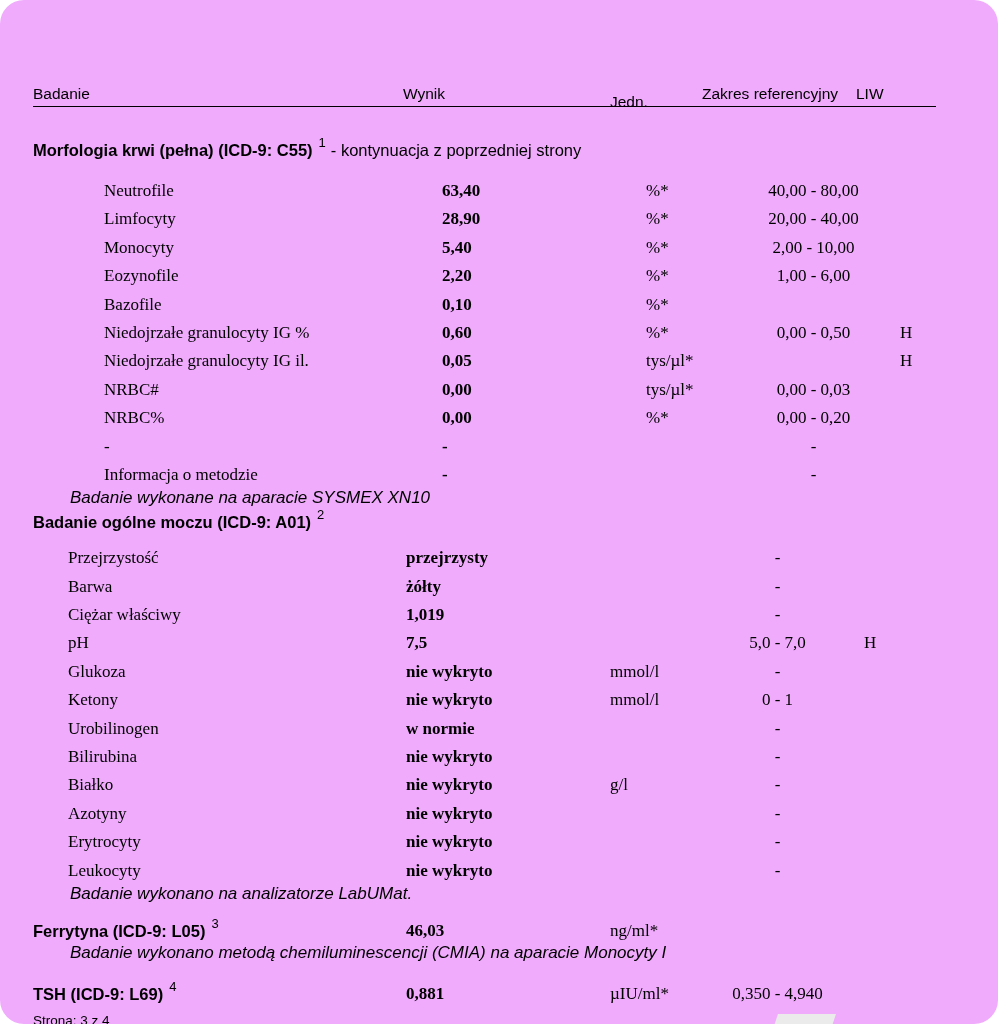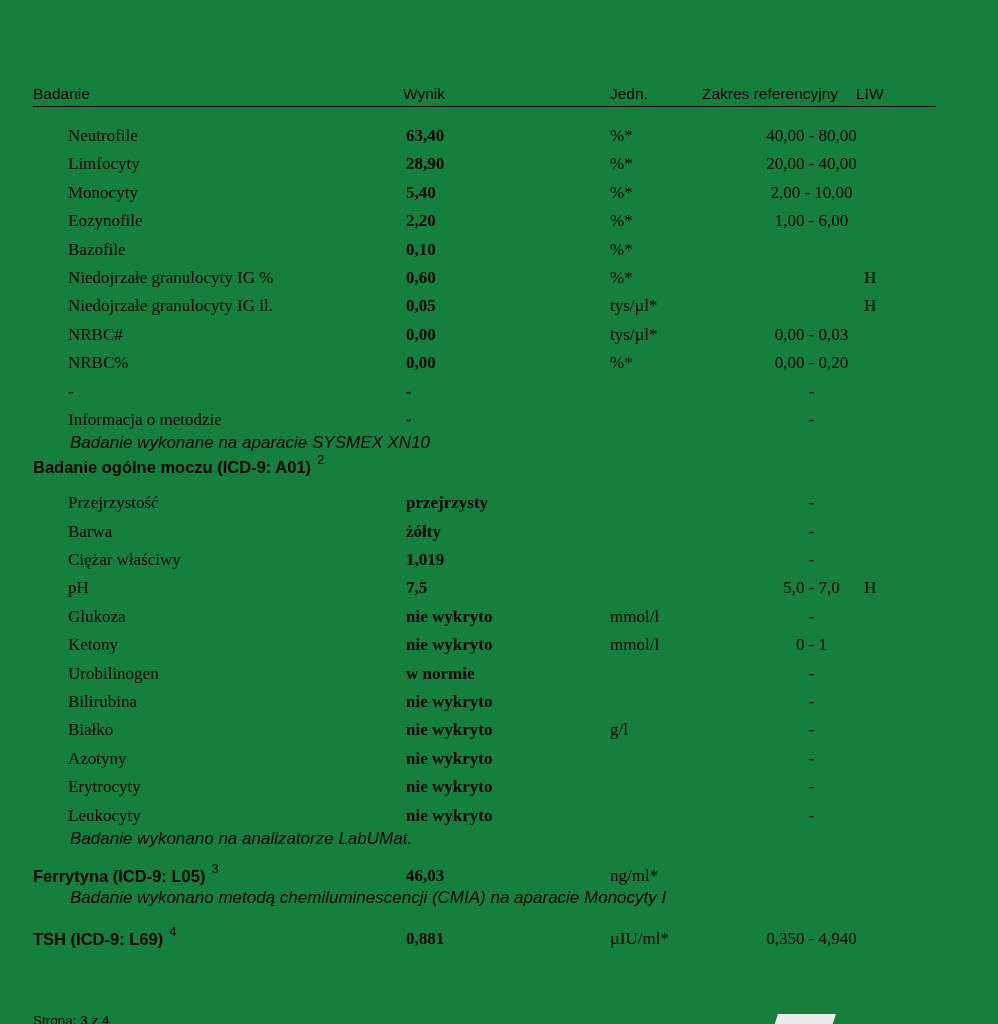--- a/index.html
+++ b/index.html
@@ -1,39 +1,40 @@
 <!DOCTYPE html>
 <html><head>
 <meta charset="utf-8">
 <style>
   * { margin: 0; padding: 0; box-sizing: border-box; }
   html, body { background: #ffffff; }
   .page {
     position: relative;
     width: 998px;
     height: 1024px;
-    background: #15803d;
+    background: #f0abfc;
     color: #000000;
     overflow: hidden;
     font-family: "Liberation Sans", sans-serif;
+    border-radius: 24px;
   }
 
   
   .thead {
     position: relative;
     margin-top: 84px;
     height: 20px;
     font-family: "Liberation Sans", sans-serif;
     font-size: 15.5px;
     line-height: 20px;
   }
   .thead span { position: absolute; white-space: nowrap; }
   .th-badanie { left: 33px; }
   .th-wynik   { left: 403px; }
-  .th-jedn    { left: 610px; }
+  .th-jedn    { left: 610px; margin-top: 8px; }
   .th-zakres  { left: 702px; }
   .th-liw     { left: 856px; }
   .head-rule {
     margin: 2px 0 0 33px;
     width: 903px;
     height: 0;
     border-top: 1.4px solid #000000;
   }
 
   
@@ -49,39 +50,39 @@
   .sup {
     font-weight: normal;
     font-size: 13px;
     position: relative;
     top: -9px;
     padding: 0 5px 0 6px;
   }
   .sec-suffix { font-weight: normal; }
 
   .section.s0 .sec-title-row { margin-top: 31px; }
-  .section.s0 .rows { margin-top: 15px; }
+  .section.s0 .rows { margin-top: 15px; padding-left: 36px; }
   .section.s1 .sec-title-row { margin-top: 1px; }
   .section.s1 .rows { margin-top: 10px; }
   .section.s2 .sec-title-row { margin-top: 13px; height: 26px; line-height: 26px; }
   .section.s3 .sec-title-row { margin-top: 17px; height: 26px; line-height: 26px; }
 
   
   .trow {
     position: relative;
     height: 28.4px;
     line-height: 28.4px;
     font-family: "Liberation Serif", serif;
     font-size: 17px;
   }
   .trow span, .sec-title-row .cell { position: absolute; white-space: nowrap; top: 0; }
   .c-name   { left: 68px; }
   .c-result { left: 406px; font-weight: bold; }
   .c-unit   { left: 610px; }
-  .c-range  { left: 729px; width: 165px; text-align: center; }
+  .c-range  { left: 695px; width: 165px; text-align: center; }
   .c-flag   { left: 864px; }
 
   
   .sec-title-row .cell {
     font-family: "Liberation Serif", serif;
     font-size: 17px;
     font-weight: normal;
     line-height: inherit;
   }
   .sec-title-row .c-result { font-weight: bold; font-family: Liberation Serif, serif; }
@@ -125,20 +126,21 @@
     <span class="th-badanie">Badanie</span>
     <span class="th-wynik">Wynik</span>
     <span class="th-jedn">Jedn.</span>
     <span class="th-zakres">Zakres referencyjny</span>
     <span class="th-liw">LIW</span>
   </div>
   <div class="head-rule"></div>
 
   <div>
       <div class="section s0">
+        <div class="sec-title-row"><span class="sec-title-text">Morfologia krwi (pełna) (ICD-9: C55)</span><span class="sup">1</span><span class="sec-suffix">- kontynuacja z poprzedniej strony</span></div>
         <div class="rows">
           <div class="trow">
             <span class="c-name">Neutrofile</span>
             <span class="c-result">63,40</span>
             <span class="c-unit">%*</span>
             <span class="c-range">40,00 - 80,00</span>
           </div>
           <div class="trow">
             <span class="c-name">Limfocyty</span>
             <span class="c-result">28,90</span>
@@ -159,20 +161,21 @@
           </div>
           <div class="trow">
             <span class="c-name">Bazofile</span>
             <span class="c-result">0,10</span>
             <span class="c-unit">%*</span>
           </div>
           <div class="trow">
             <span class="c-name">Niedojrzałe granulocyty IG %</span>
             <span class="c-result">0,60</span>
             <span class="c-unit">%*</span>
+            <span class="c-range">0,00 - 0,50</span>
             <span class="c-flag">H</span>
           </div>
           <div class="trow">
             <span class="c-name">Niedojrzałe granulocyty IG il.</span>
             <span class="c-result">0,05</span>
             <span class="c-unit">tys/µl*</span>
             <span class="c-flag">H</span>
           </div>
           <div class="trow">
             <span class="c-name">NRBC#</span>

